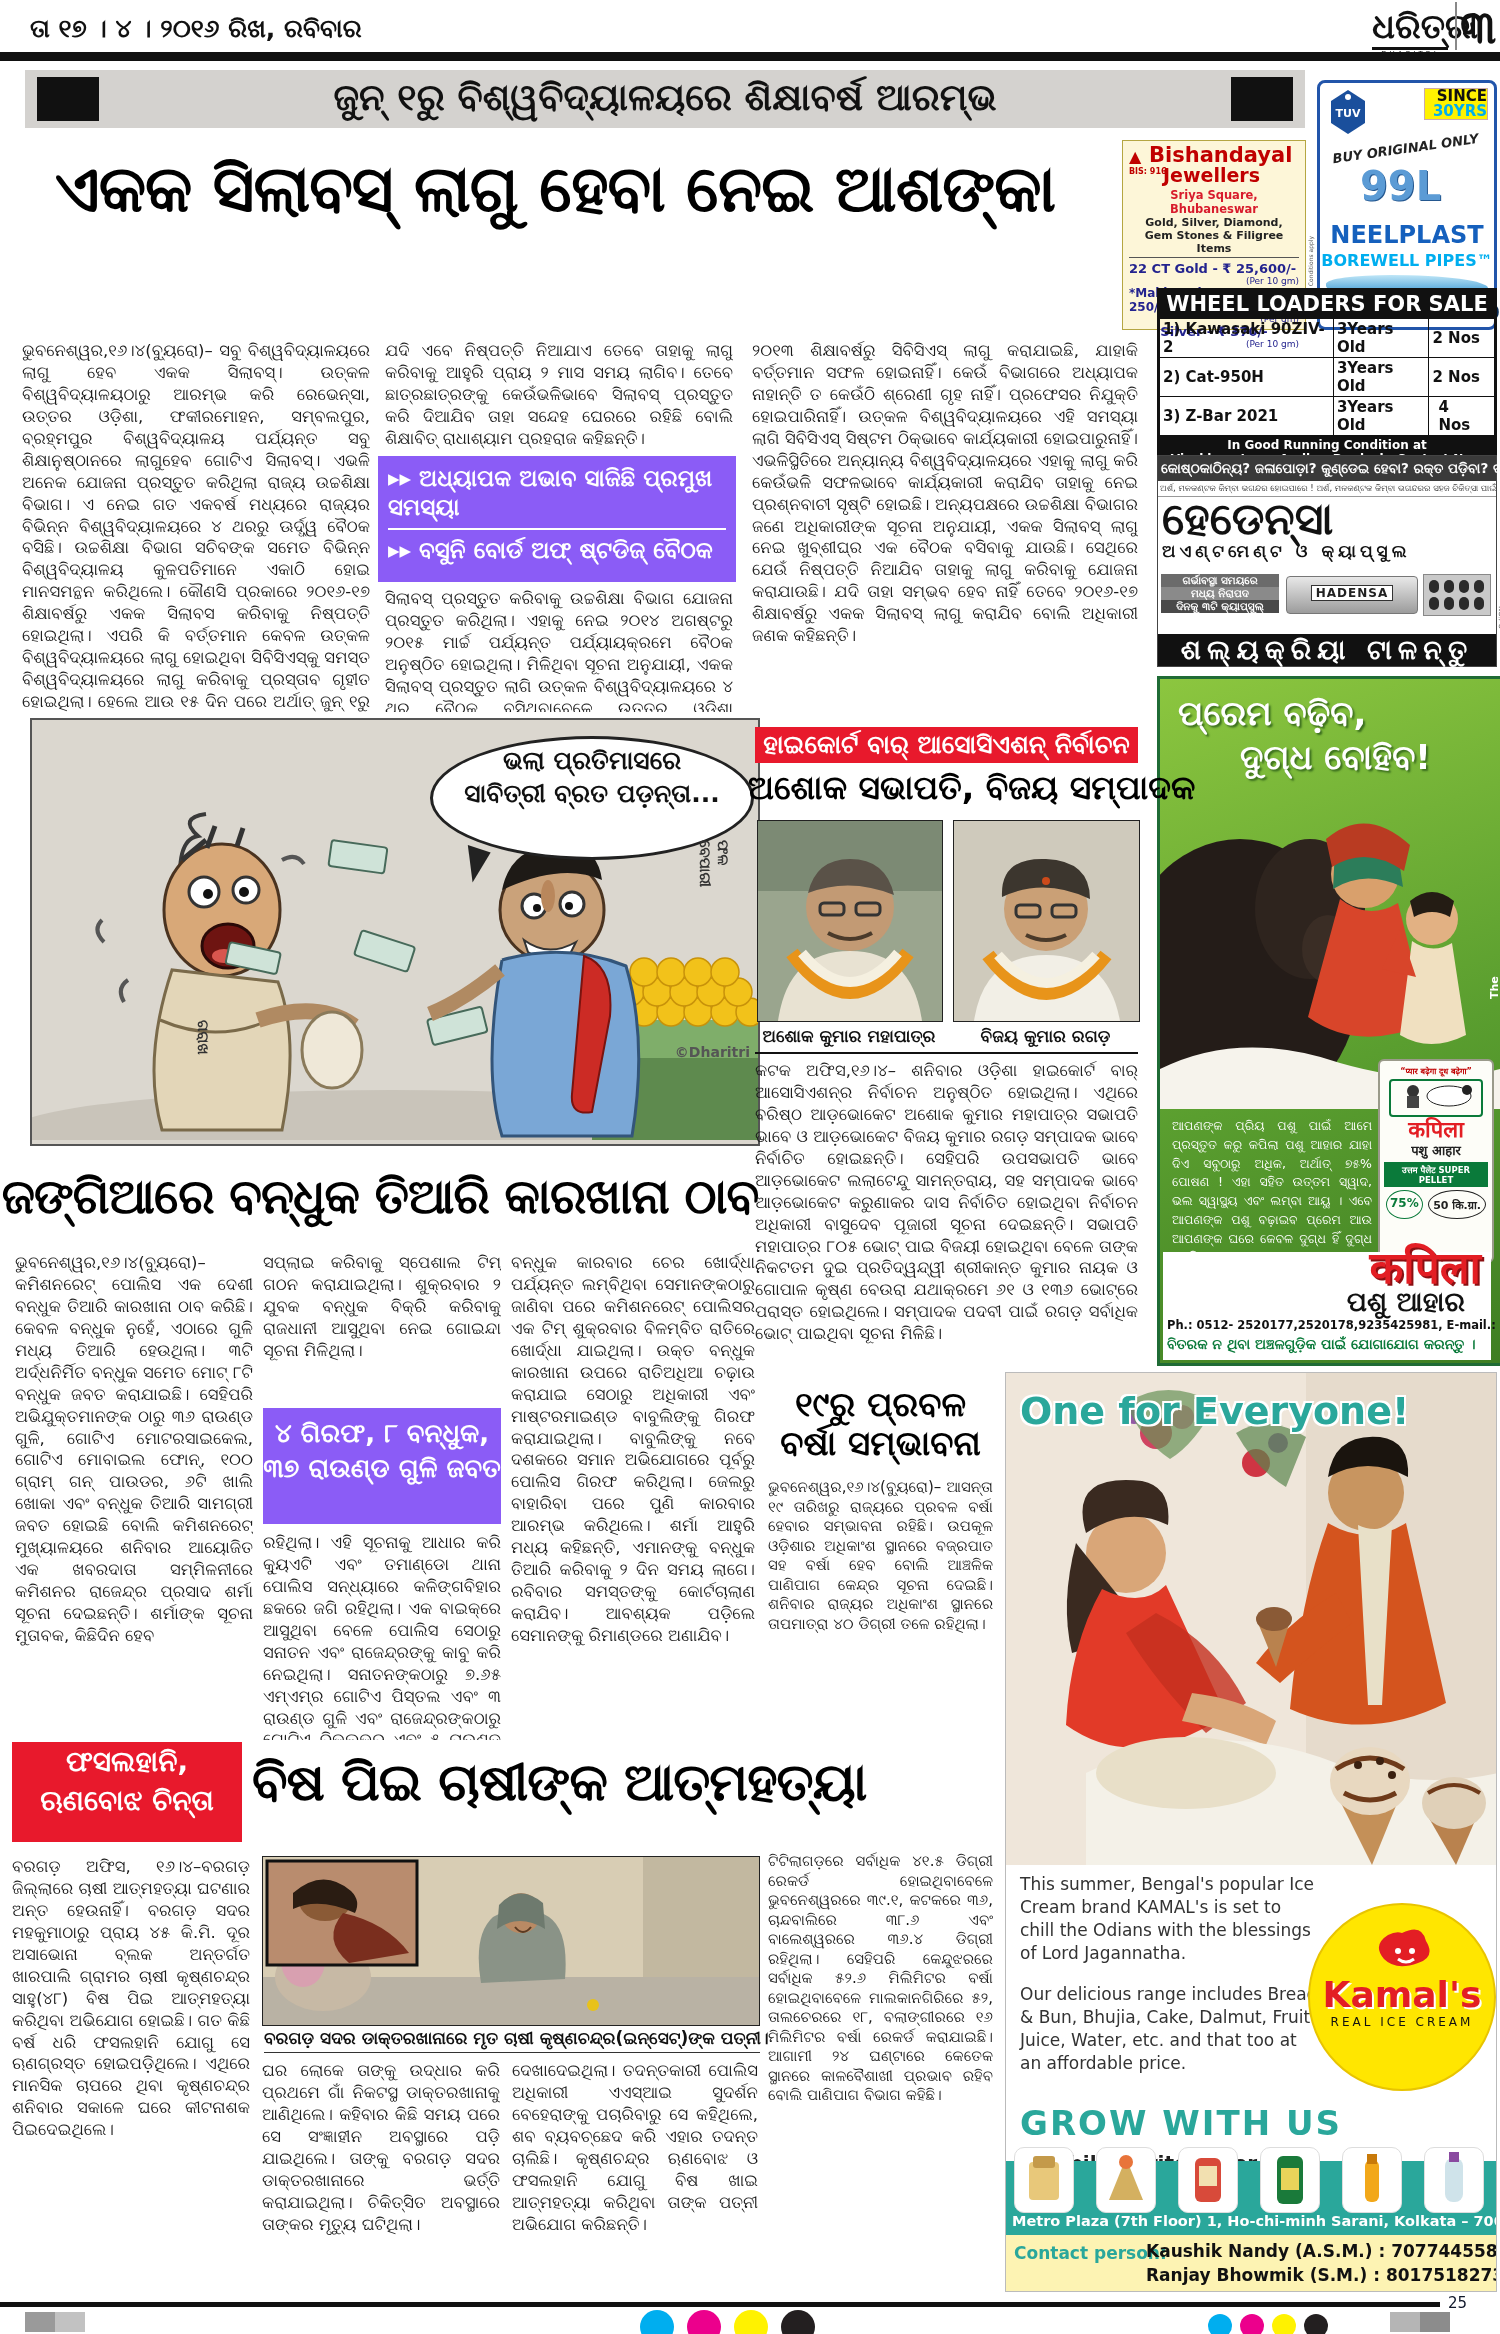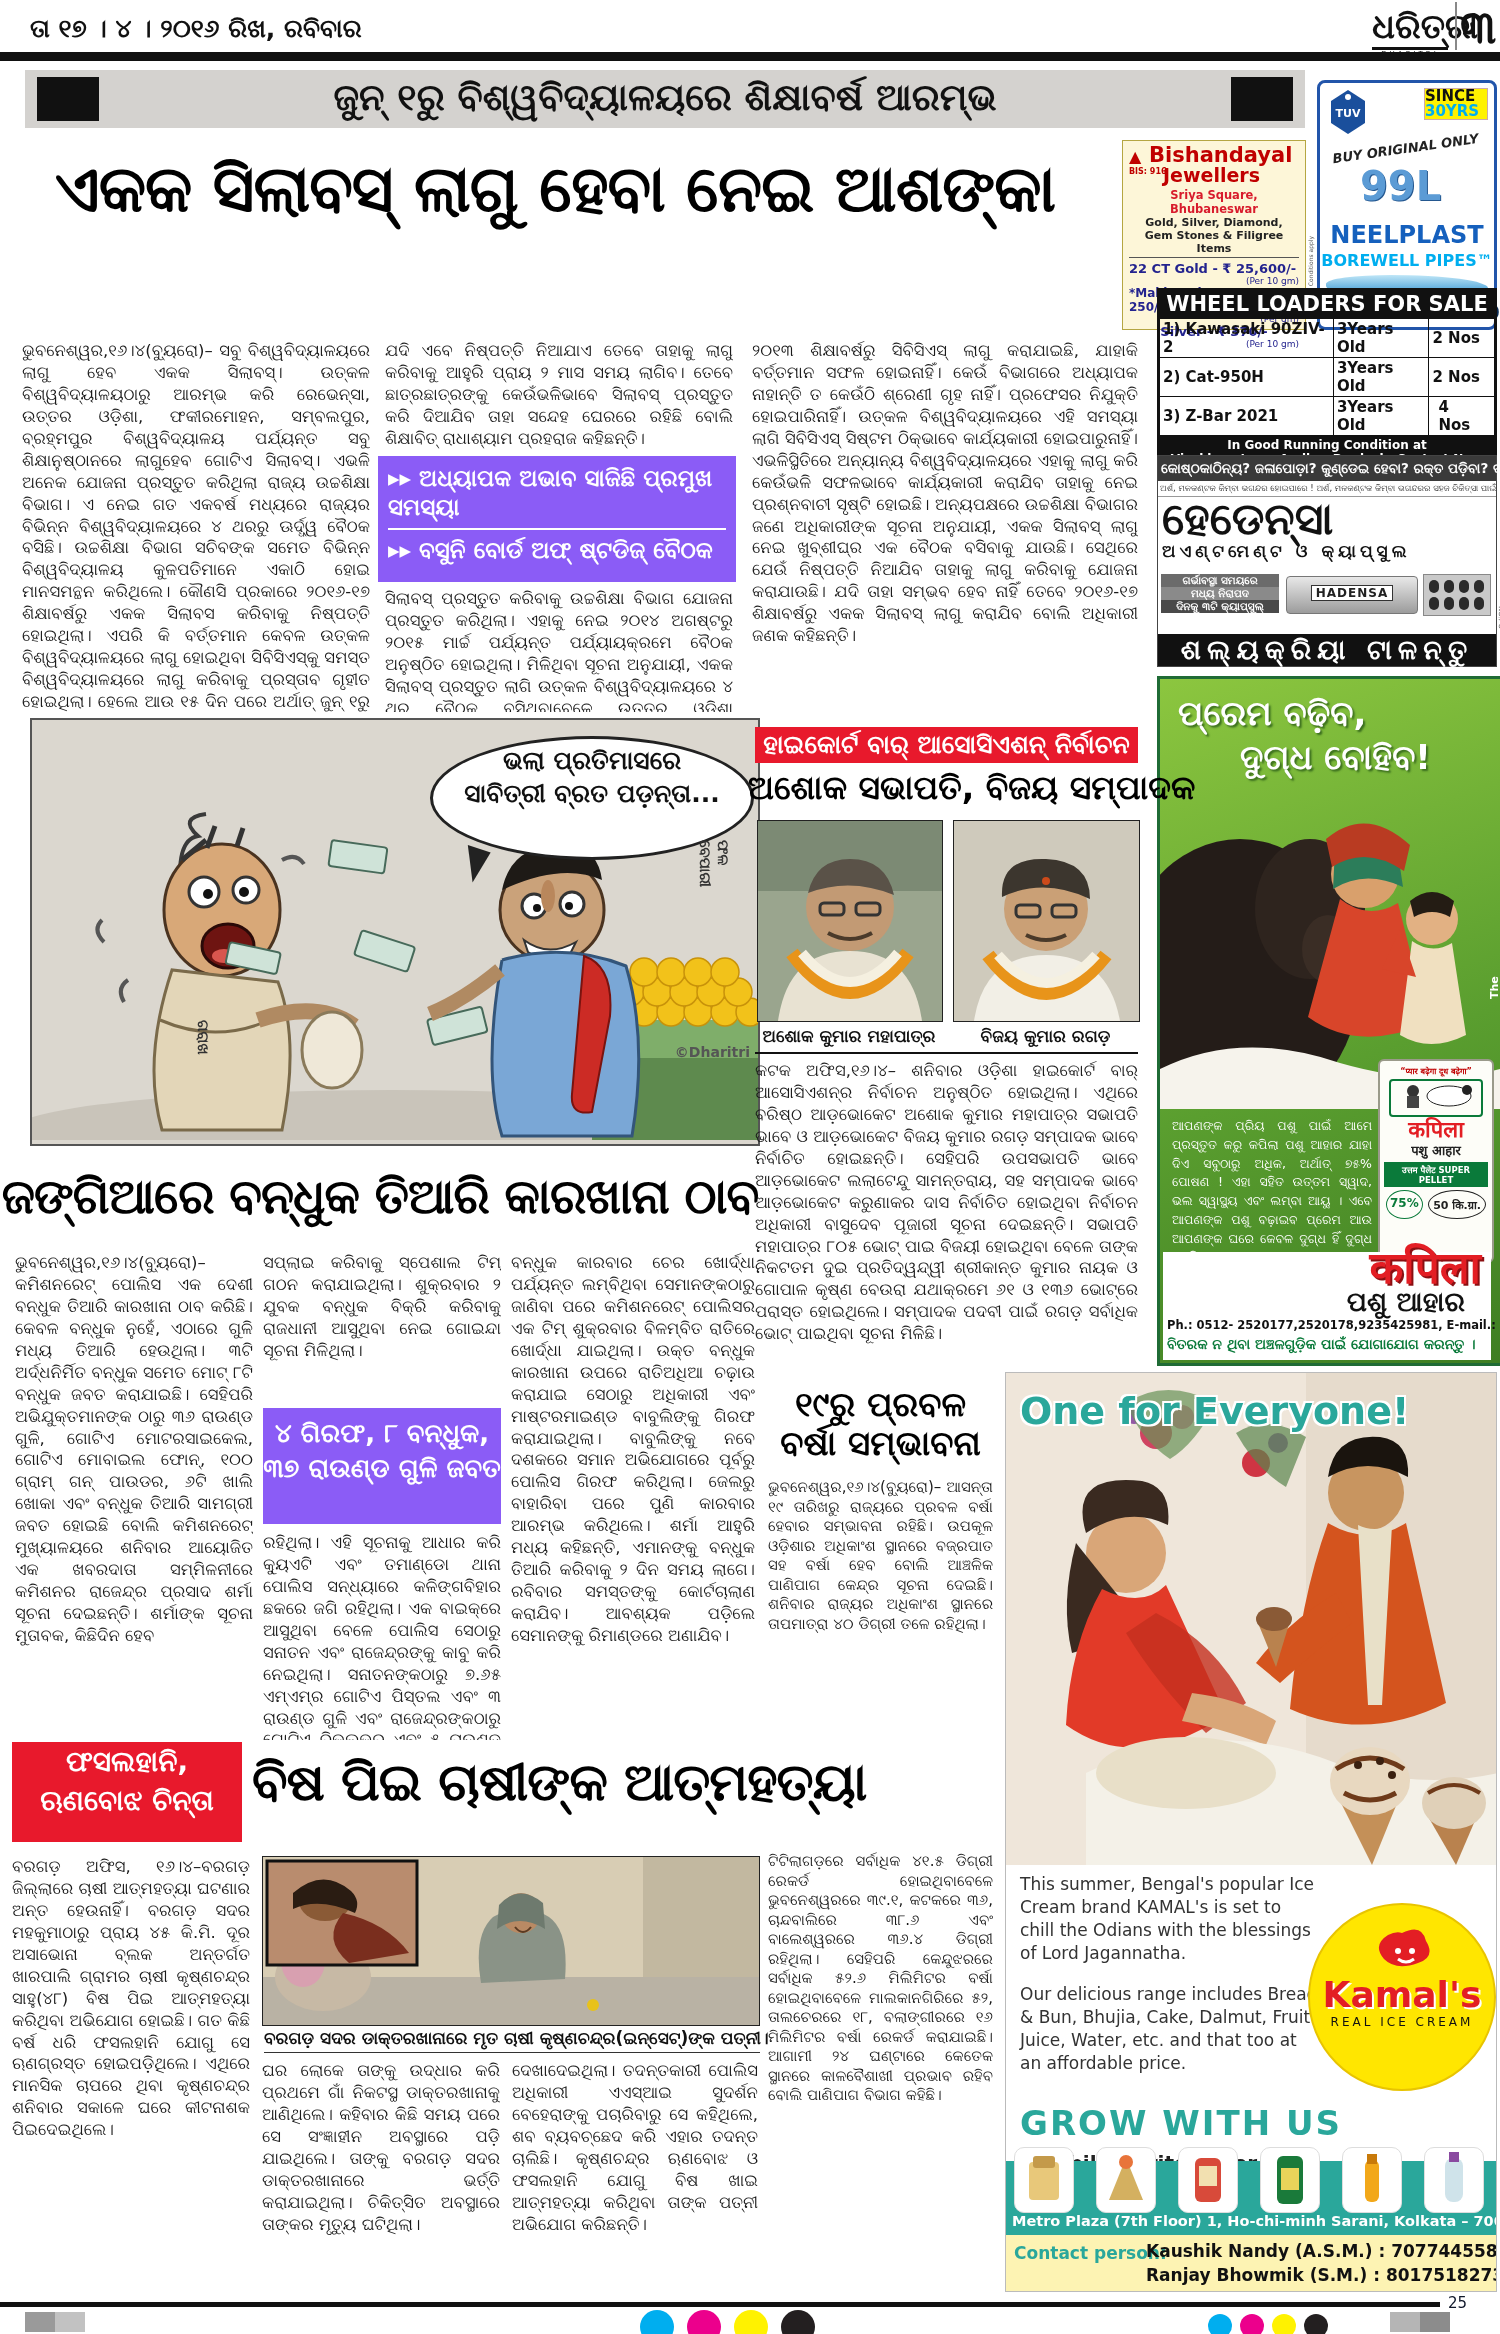--- a/index.html
+++ b/index.html
@@ -61,21 +61,21 @@
   </div>
 
   <div class="abs" style="left:1317px;top:80px;width:180px;height:250px;background:#fff;border:3px solid #2255aa;border-radius:8px;box-sizing:border-box;">
     <div class="abs" style="left:8px;top:6px;width:40px;height:46px;">
       <svg width="40" height="46" viewBox="0 0 40 46">
         <polygon points="20,1 37,12 37,34 20,45 3,34 3,12" fill="#1a4f9c"></polygon>
         <circle cx="20" cy="8" r="3" fill="#fff"></circle>
         <text x="20" y="28" font-size="11" fill="#fff" text-anchor="middle" font-weight="bold">TUV</text>
       </svg>
     </div>
-    <div class="abs" style="right:6px;top:5px;width:62px;background:#fff200;text-align:left;border:1px solid #caa;">
+    <div class="abs" style="right:6px;top:5px;width:62px;background:#fff200;text-align:right;border:1px solid #caa;">
       <div style="font-size:15px;font-weight:bold;color:#111;line-height:1;">SINCE</div>
       <div style="font-size:15px;font-weight:bold;color:#00aeef;line-height:1;">30YRS</div>
     </div>
     <div class="abs nowrap" style="left:12px;top:58px;font-size:13px;font-weight:bold;color:#222;font-style:italic;transform:rotate(-8deg);">BUY ORIGINAL ONLY</div>
     <div class="abs" style="left:40px;top:80px;font-size:40px;font-weight:bold;color:#5b9bd5;text-shadow:1px 1px 0 #24578f;">99L</div>
     <div class="abs nowrap" style="left:0;top:138px;width:100%;text-align:center;font-size:24px;font-weight:bold;color:#1560bd;">NEELPLAST</div>
     <div class="abs nowrap" style="left:0;top:168px;width:100%;text-align:center;font-size:16px;font-weight:bold;color:#00aeef;">BOREWELL PIPES™</div>
     <div class="abs" style="left:6px;top:192px;width:162px;height:22px;background:linear-gradient(180deg,#bfe6f7,#2a8fd0);border-radius:40% 60% 30% 50%;"></div>
     <div class="abs nowrap" style="left:0;top:218px;width:100%;text-align:center;font-size:19px;font-weight:bold;color:#0a2a52;">Call: 77880 01100</div>
   </div>

